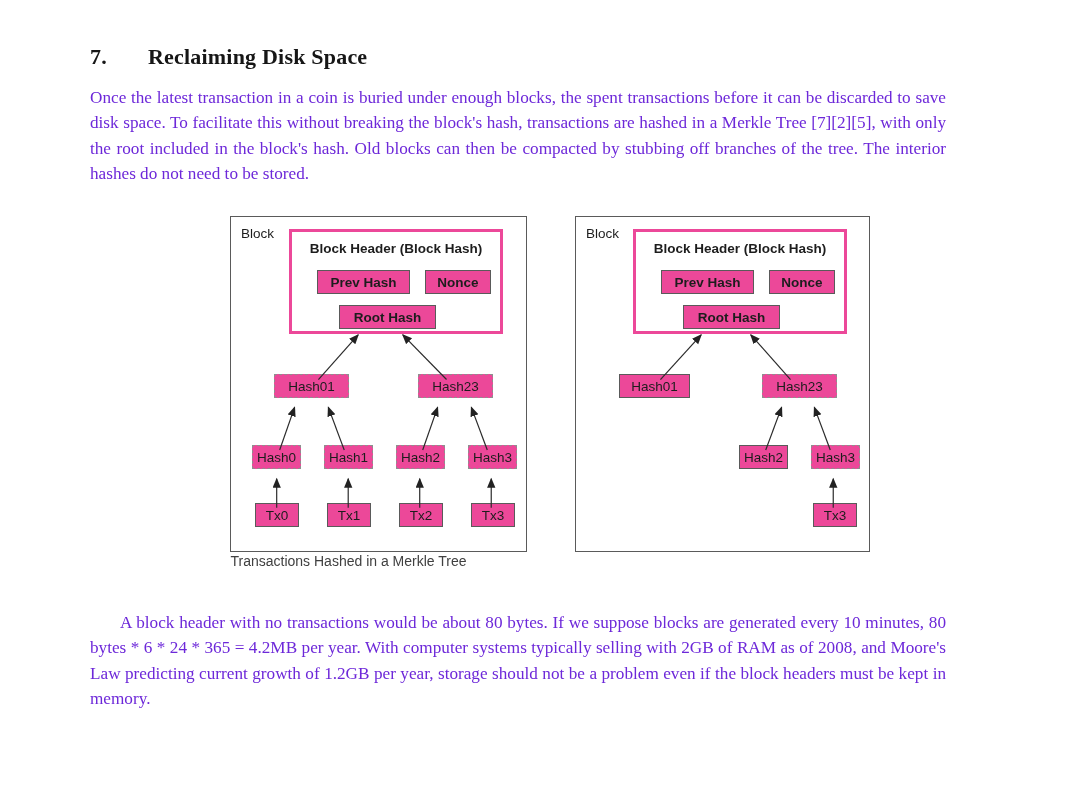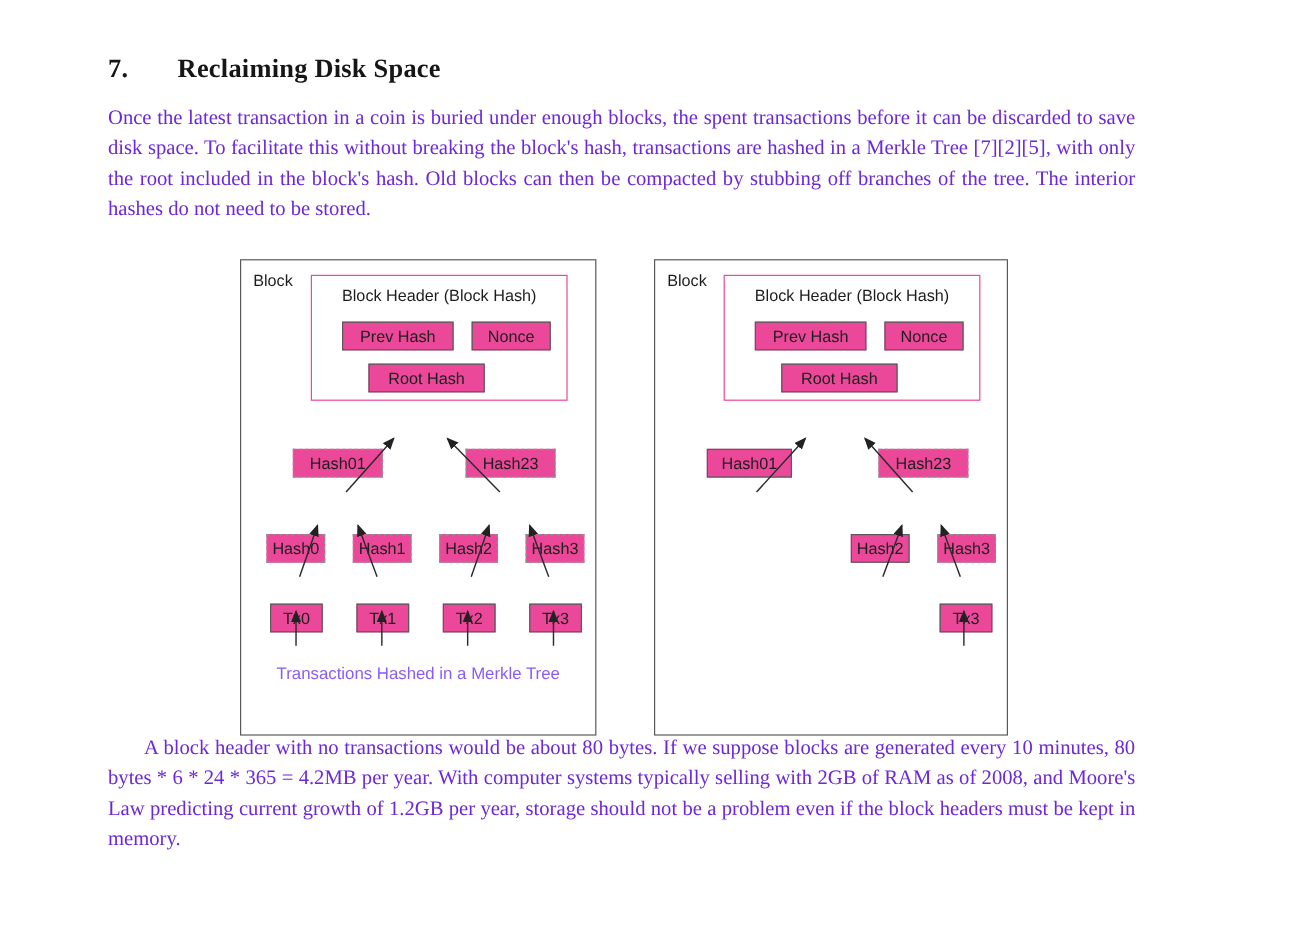--- a/index.html
+++ b/index.html
@@ -9,39 +9,39 @@
   }
   .heading{position:absolute;left:90px;top:26px;width:860px;
     font-size:22px;font-weight:bold;letter-spacing:.2px;}
   .heading .num{display:inline-block;width:58px;}
   .para{position:absolute;left:90px;width:856px;font-size:17.2px;
     line-height:25.3px;text-align:justify;color:#6d28d9;}
   #para1{top:68px;}
   #para2{top:598px;text-indent:30px;margin-top:12px;}
 
   .figarea{position:absolute;left:0;top:216px;width:1080px;height:368px;}
-  .diagram{position:absolute;top:0;height:397px;border:1px solid #5a5a5a;
-    background:#fff;box-sizing:border-box;}
+  .diagram{position:absolute;top:0;height:336px;border:1px solid #5a5a5a;
+    background:#fff;box-sizing:border-box;margin-left:30px;}
   #diag-left{left:200px;width:297px;}
   #diag-right{left:545px;width:295px;}
   .dtext{font-family:"Liberation Sans", sans-serif;font-size:13.5px;color:#1d1d1d;}
   .blocklabel{position:absolute;left:10px;top:9px;}
   .headerbox{position:absolute;left:58px;top:12px;width:214px;height:105px;
-    border:1px solid #ec4899;box-sizing:border-box;}
+    border:3px solid #ec4899;box-sizing:border-box;font-weight:bold;}
   .headertitle{position:absolute;left:0;top:9px;width:100%;text-align:center;}
   .node{position:absolute;border:1px solid #5a5a5a;box-sizing:border-box;
     display:flex;align-items:center;justify-content:center;background:#ec4899;
     font-family:"Liberation Sans", sans-serif;font-size:13.5px;color:#1d1d1d;}
   .dashed{border:1px dashed #8f8f8f;}
   .prev{left:25px;top:38px;width:93px;height:24px;}
   .nonce{left:133px;top:38px;width:66px;height:24px;}
   .root{left:47px;top:73px;width:97px;height:24px;}
   .arrows{position:absolute;left:0;top:0;width:100%;height:100%;pointer-events:none;}
   .caption{position:absolute;top:337px;text-align:center;
-    font-family:"Liberation Sans", sans-serif;font-size:14px;color:#8b5cf6;}
+    font-family:"Liberation Sans", sans-serif;font-size:14px;color:#404040;}
   #cap-left{left:200px;width:297px;}
   #cap-right{left:545px;width:295px;}
 </style>
 </head>
 <body>
 
 <h2 class="heading"><span class="num">7.</span><span>Reclaiming Disk Space</span></h2>
 
 <p class="para" id="para1">Once the latest transaction in a coin is buried under enough blocks, the spent transactions before it can be discarded to save disk space.  To facilitate this without breaking the block's hash, transactions are hashed in a Merkle Tree [7][2][5], with only the root included in the block's hash.  Old blocks can then be compacted by stubbing off branches of the tree.  The interior hashes do not need to be stored.</p>
 

